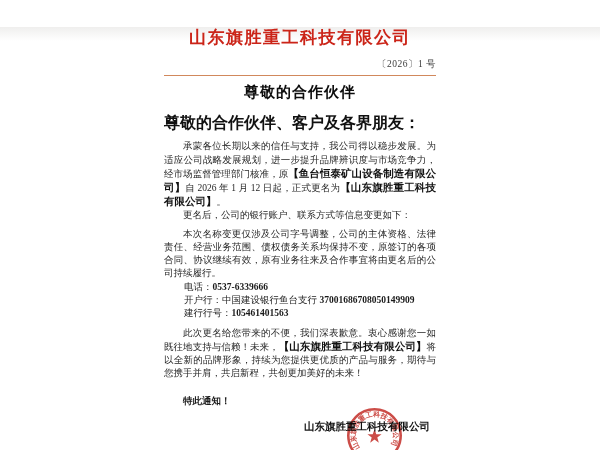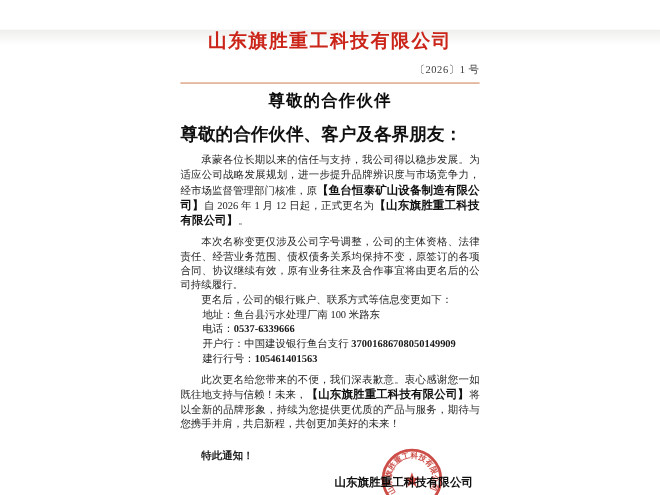--- a/index.html
+++ b/index.html
@@ -61,26 +61,25 @@
     <div class="doc-number">〔2026〕1 号</div>
 
     <hr class="divider">
 
     <div class="notice-title">尊敬的合作伙伴</div>
 
     <div class="greeting">尊敬的合作伙伴、客户及各界朋友：</div>
 
     <p class="para"><span>承蒙各位长期以来的信任与支持，我公司得以稳步发展。为适应公司战略发展规划，进一步提升品牌辨识度与市场竞争力，经市场监督管理部门核准，原</span><span class="b big">【鱼台恒泰矿山设备制造有限公司】</span><span>自 2026 年 1 月 12 日起，正式更名为</span><span class="b big">【山东旗胜重工科技有限公司】</span><span>。</span></p>
 
+    <p class="para tight" style="margin-top:0;">更名后，公司的银行账户、联系方式等信息变更如下：</p>
+
     <p class="para tight">本次名称变更仅涉及公司字号调整，公司的主体资格、法律责任、经营业务范围、债权债务关系均保持不变，原签订的各项合同、协议继续有效，原有业务往来及合作事宜将由更名后的公司持续履行。</p>
 
-    <p class="para tight" style="margin-top:0;">更名后，公司的银行账户、联系方式等信息变更如下：</p>
-
     <div class="info-block">
-      <div class="info-line"><span>地址：</span><span>鱼台县污水处理厂南 100 米路东</span></div>
       <div class="info-line"><span>电话：</span><span class="bnum">0537-6339666</span></div>
       <div class="info-line"><span>开户行：</span><span>中国建设银行鱼台支行 </span><span class="bnum">37001686708050149909</span></div>
       <div class="info-line"><span>建行行号：</span><span class="bnum">105461401563</span></div>
     </div>
 
     <p class="para tight closing"><span>此次更名给您带来的不便，我们深表歉意。衷心感谢您一如既往地支持与信赖！未来，</span><span class="b big">【山东旗胜重工科技有限公司】</span><span>将以全新的品牌形象，持续为您提供更优质的产品与服务，期待与您携手并肩，共启新程，共创更加美好的未来！</span></p>
 
     <div class="notice-line">特此通知！</div>
 
     <div class="signature">

